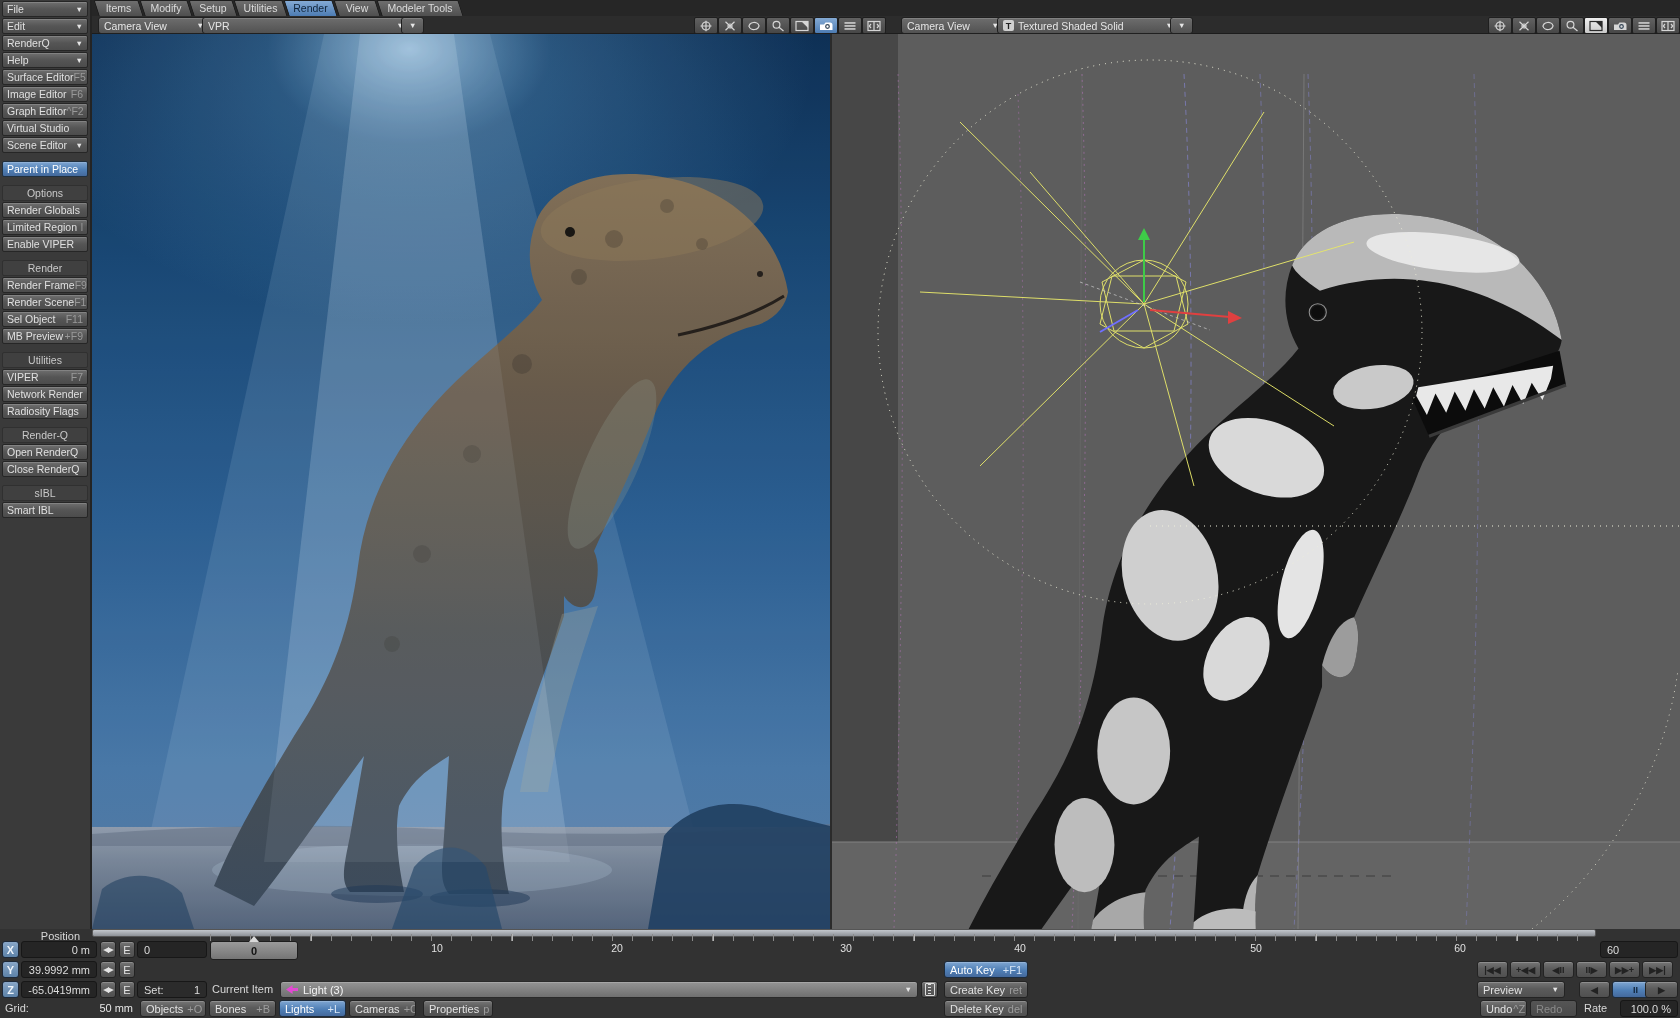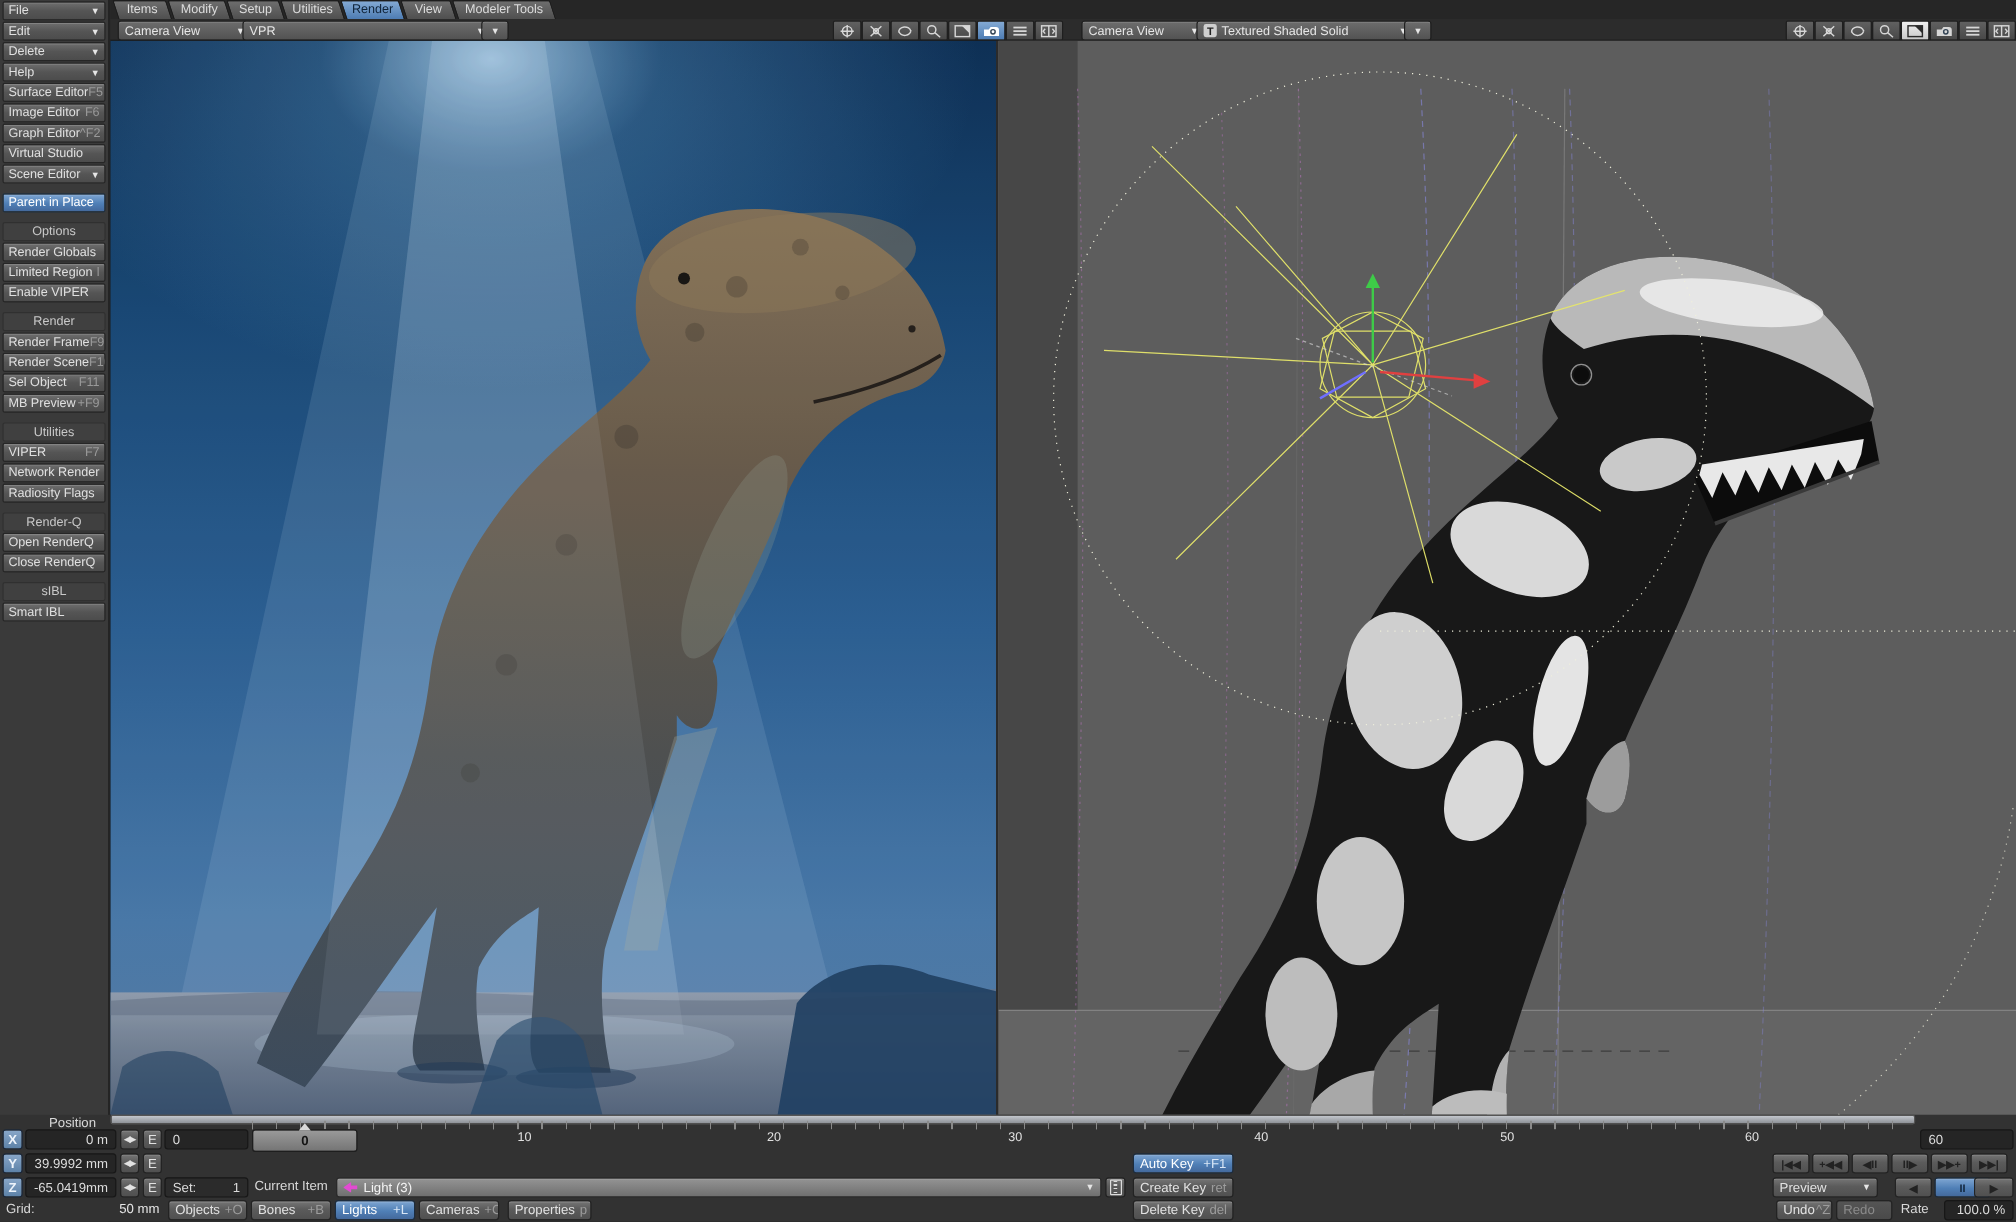--- a/index.html
+++ b/index.html
@@ -87,21 +87,21 @@
 <div id="sidebar" class="abs">
   <div class="srow">
       <span>File</span>
       <span class="arrow">▼</span>
     </div>
   <div class="srow">
       <span>Edit</span>
       <span class="arrow">▼</span>
     </div>
   <div class="srow">
-      <span>Delete</span>
+      <span>RenderQ</span>
       <span class="arrow">▼</span>
     </div>
   <div class="srow">
       <span>Help</span>
       <span class="arrow">▼</span>
     </div>
   <div class="srow">
       <span>Surface Editor</span>
       <span class="sc">F5</span>
     </div>
@@ -506,23 +506,23 @@
   <div class="abs" style="left:0;top:1px;width:80px;text-align:right;color:#d8d8d8;">Position</div>
   <div class="ruler"></div>
 
   <div class="badge" style="left:2px;top:12px">X</div>
   <div class="fld right" style="left:21px;top:12px;width:76px">0 m</div>
   <div class="btn mini" style="left:100px;top:12px;width:16px;padding:0 2px;justify-content:center">◀▶</div>
   <div class="btn" style="left:119px;top:12px;width:16px;padding:0;justify-content:center">E</div>
   <div class="fld" style="left:137px;top:12px;width:70px">0</div>
   <div class="abs" style="left:210px;top:12px;width:1384px;height:17px">
     <span class="tnum" style="left:227px">10</span>
-    <span class="tnum" style="left:435px">20</span>
+    <span class="tnum" style="left:407px">20</span>
     <span class="tnum" style="left:636px">30</span>
-    <span class="tnum" style="left:841px">40</span>
+    <span class="tnum" style="left:810px">40</span>
     <span class="tnum" style="left:1046px">50</span>
     <span class="tnum" style="left:1250px">60</span>
     <div class="thandle">
         <div class="tmark"></div>
         <span>0</span>
       </div>
   </div>
   <div class="fld" style="left:1600px;top:12px;width:78px">60</div>
 
   <div class="badge" style="left:2px;top:32px">Y</div>

